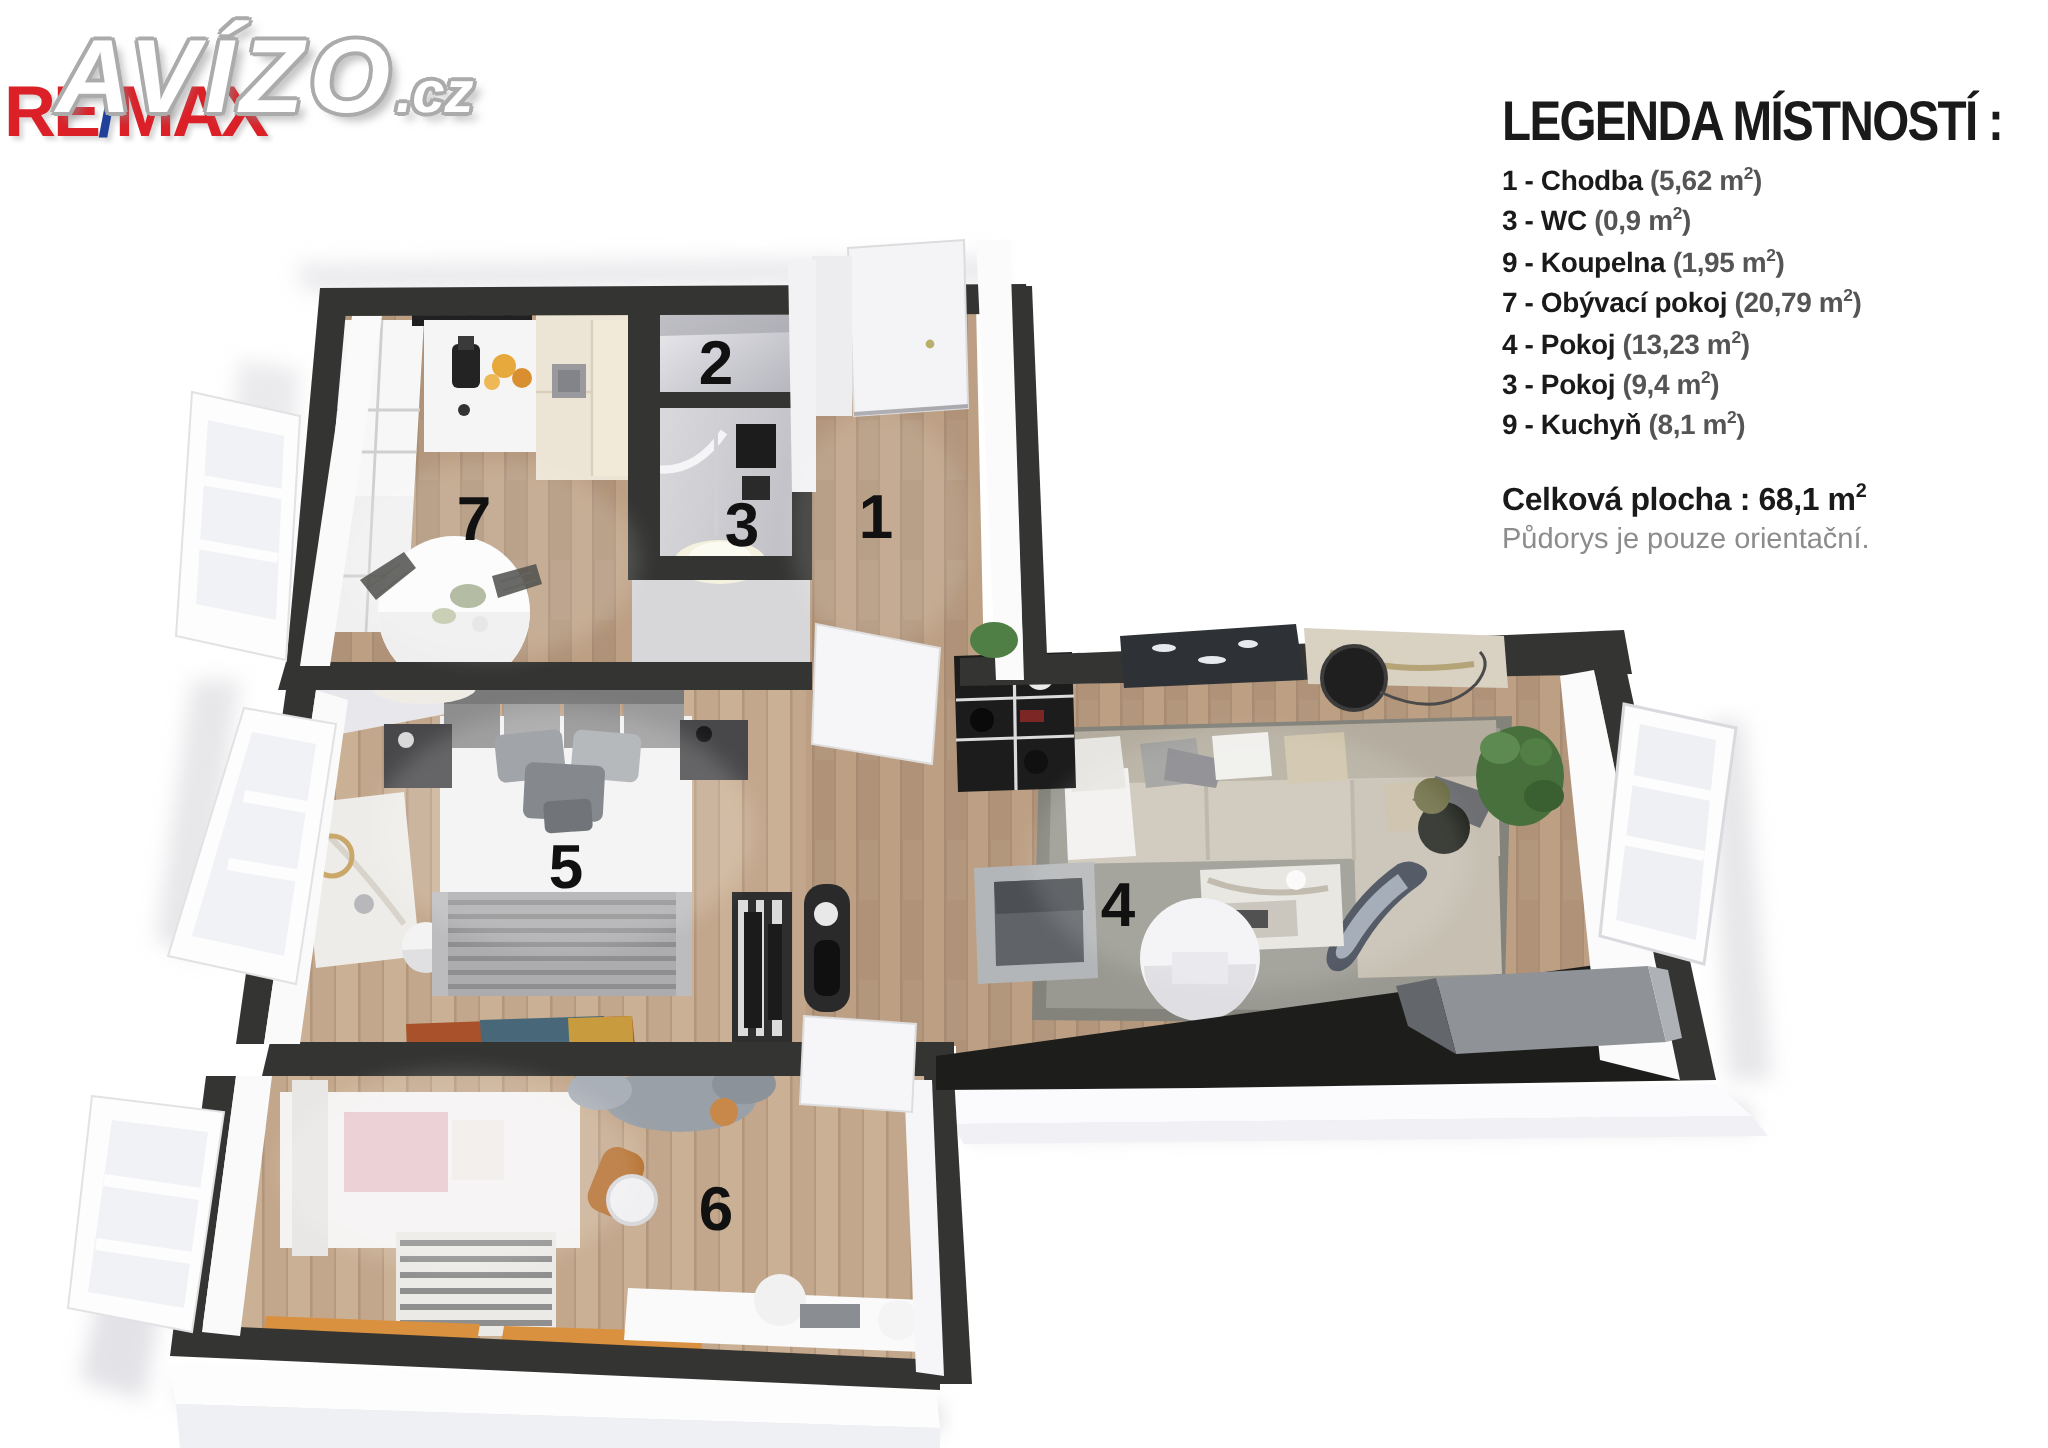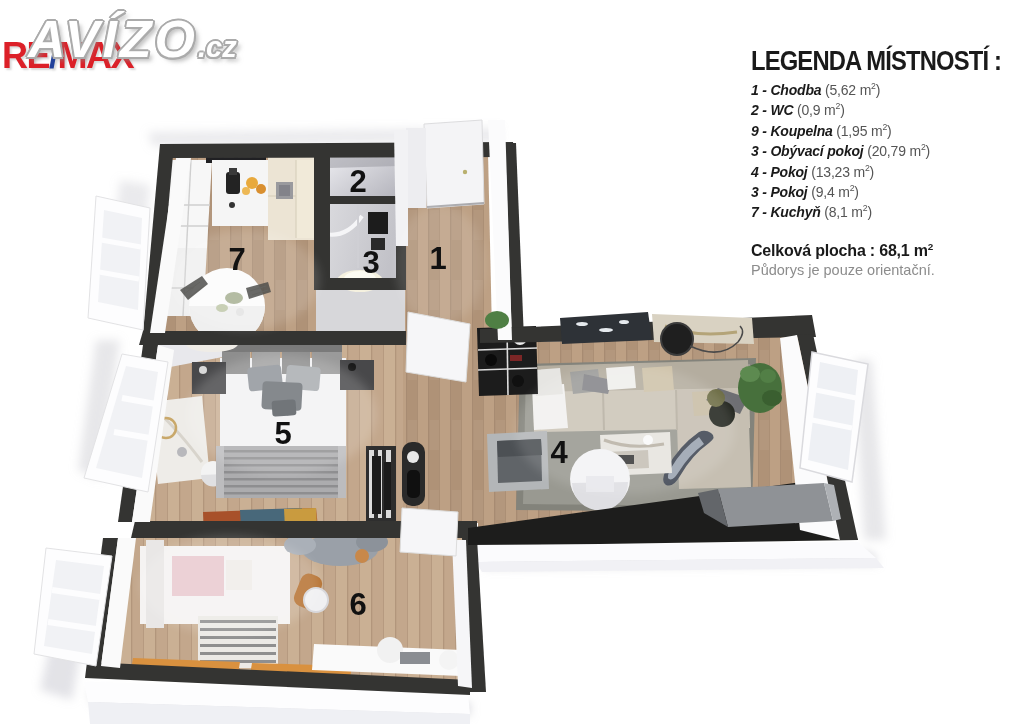--- a/index.html
+++ b/index.html
@@ -19,22 +19,22 @@
       -1.5px 1.5px 0 #ababab, 1.5px 1.5px 0 #ababab,
       -2px 0 0 #ababab, 2px 0 0 #ababab, 0 -2px 0 #ababab, 0 2px 0 #ababab,
       4px 4px 4px rgba(140,140,140,.55);}
   #avizo .cz{font-size:29px;letter-spacing:0;}
   
   #legend{position:absolute;left:751px;top:45px;z-index:2;color:#1a1a1a;}
   #legend h1{margin:0;font-size:28px;letter-spacing:-1px;
      transform:scaleX(.85);transform-origin:0 0;white-space:nowrap;font-weight:bold;}
   #legend #items{margin-top:3px;}
   #legend .it{font-size:14px;line-height:20.4px;white-space:nowrap;letter-spacing:-0.2px;}
-  #legend .it b{color:#1a1a1a;font-style:italic;}
-  #legend .it span{color:#555;}
+  #legend .it b{color:#1a1a1a;}
+  #legend .it span{color:#555;font-weight:bold;}
   #legend .tot{margin-top:19px;font-size:16px;font-weight:bold;letter-spacing:-0.2px;}
   #legend .note{margin-top:2px;font-size:14.5px;color:#8c8c8c;}
   sup{font-size:62%;vertical-align:super;line-height:0;}
 </style>
 </head>
 <body>
 <svg id="plan" width="1024" height="724" viewBox="0 0 1024 724" xmlns="http://www.w3.org/2000/svg">
 <defs>
   <pattern id="wood1" width="22" height="70" patternUnits="userSpaceOnUse">
     <rect width="22" height="70" fill="#b3977d"></rect>
@@ -458,22 +458,22 @@
 </g>
 </svg>
 
 <div id="remax">RE<span class="sl">/</span>MAX</div>
 <div id="avizo">AVÍZO<span class="cz">.cz</span></div>
 
 <div id="legend">
   <h1>LEGENDA MÍSTNOSTÍ :</h1>
   <div id="items">
   <div class="it"><b>1 - Chodba</b> <span>(5,62 m<sup>2</sup>)</span></div>
-  <div class="it"><b>2 - WC</b> <span>(0,9 m<sup>2</sup>)</span></div>
+  <div class="it"><b>3 - WC</b> <span>(0,9 m<sup>2</sup>)</span></div>
   <div class="it"><b>9 - Koupelna</b> <span>(1,95 m<sup>2</sup>)</span></div>
-  <div class="it"><b>3 - Obývací pokoj</b> <span>(20,79 m<sup>2</sup>)</span></div>
+  <div class="it"><b>7 - Obývací pokoj</b> <span>(20,79 m<sup>2</sup>)</span></div>
   <div class="it"><b>4 - Pokoj</b> <span>(13,23 m<sup>2</sup>)</span></div>
   <div class="it"><b>3 - Pokoj</b> <span>(9,4 m<sup>2</sup>)</span></div>
-  <div class="it"><b>7 - Kuchyň</b> <span>(8,1 m<sup>2</sup>)</span></div>
+  <div class="it"><b>9 - Kuchyň</b> <span>(8,1 m<sup>2</sup>)</span></div>
   </div>
   <div class="tot">Celková plocha : 68,1 m<sup>2</sup></div>
   <div class="note">Půdorys je pouze orientační.</div>
 </div>
 
 </body></html>

